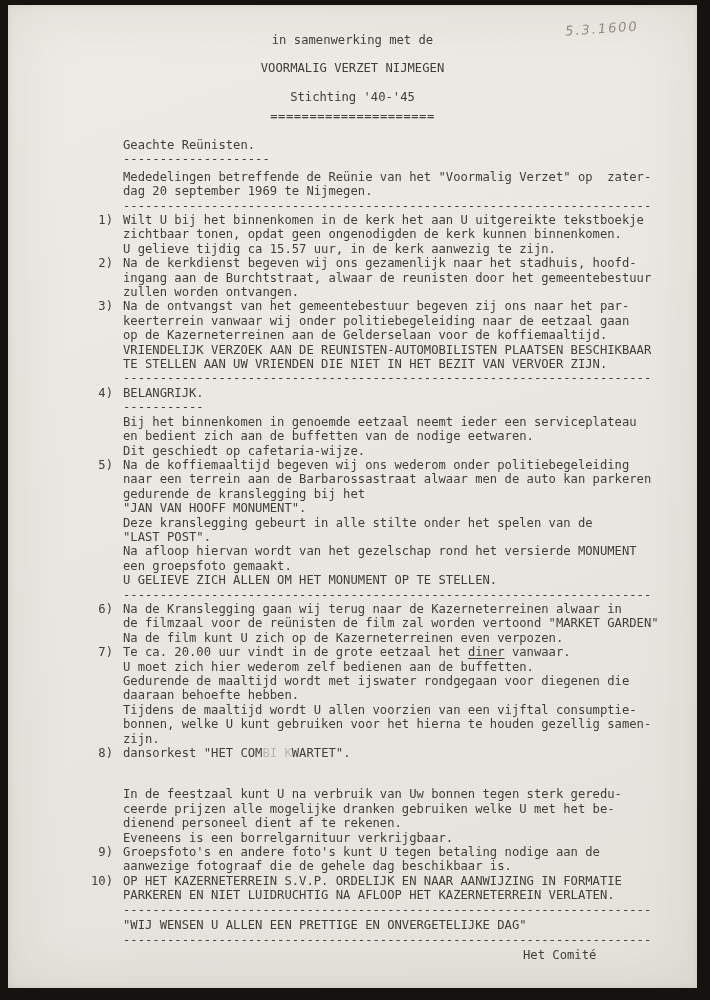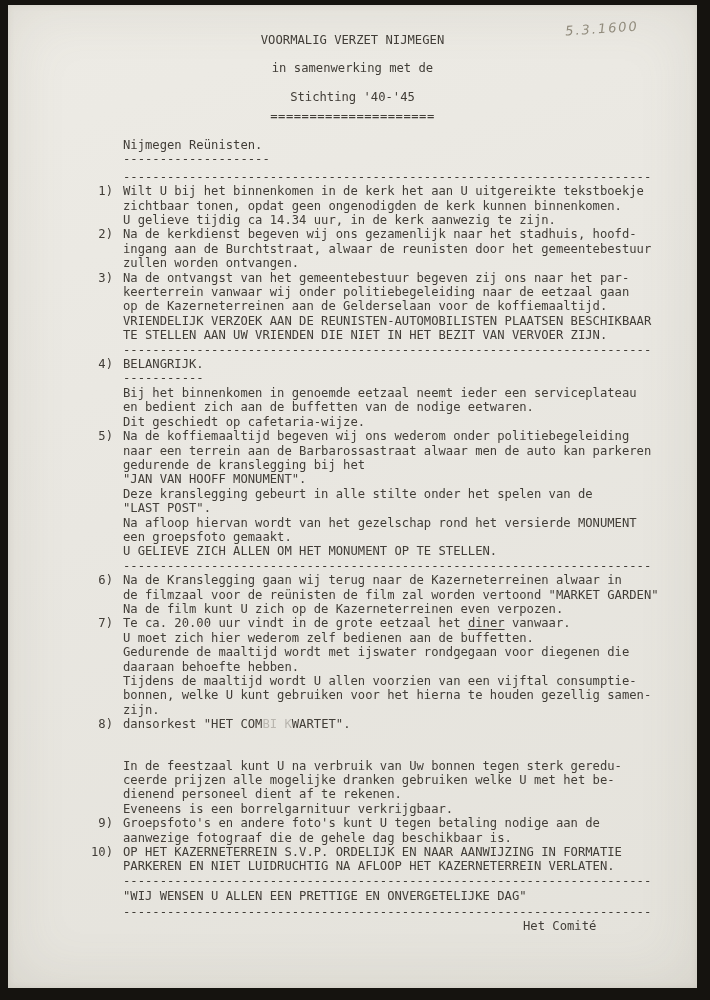--- a/index.html
+++ b/index.html
@@ -69,39 +69,41 @@
   }
 </style>
 </head>
 <body>
 
 <div class="paper">
 
   <div class="annotation">5.3.1600</div>
 
   <div class="header txt">
+    <div class="h-line">in samenwerking met de</div>
     <div class="h-line">VOORMALIG VERZET NIJMEGEN</div>
-    <div class="h-line">in samenwerking met de</div>
     <div class="h-line">Stichting '40-'45</div>
     <div class="h-underline">=====================</div>
   </div>
 
   <div class="content txt">
 
-    <div class="block salutation pre">Nijmegen Reünisten.
+    <div class="block salutation pre">Geachte Reünisten.
 --------------------</div>
 
+    <div class="block pre">Mededelingen betreffende de Reünie van het "Voormalig Verzet" op  zater-
+dag 20 september 1969 te Nijmegen.</div>
 
     <div class="rule">------------------------------------------------------------------------</div>
 
     <div class="item">
       <div class="num">1)</div>
       <div class="pre">Wilt U bij het binnenkomen in de kerk het aan U uitgereikte tekstboekje
 zichtbaar tonen, opdat geen ongenodigden de kerk kunnen binnenkomen.
-U gelieve tijdig ca 14.34 uur, in de kerk aanwezig te zijn.</div>
+U gelieve tijdig ca 15.57 uur, in de kerk aanwezig te zijn.</div>
     </div>
 
     <div class="item">
       <div class="num">2)</div>
       <div class="pre">Na de kerkdienst begeven wij ons gezamenlijk naar het stadhuis, hoofd-
 ingang aan de Burchtstraat, alwaar de reunisten door het gemeentebestuur
 zullen worden ontvangen.</div>
     </div>
 
     <div class="item">

